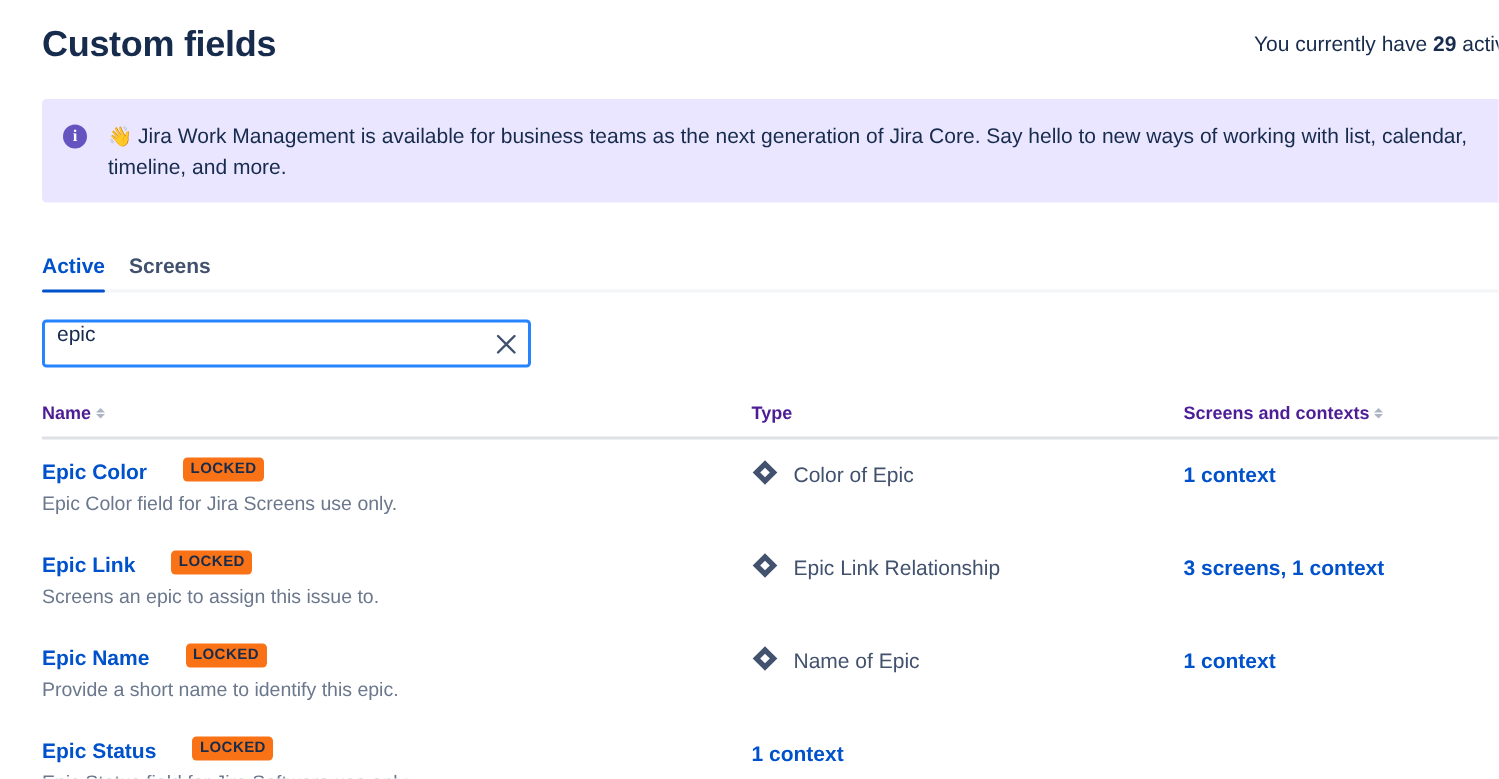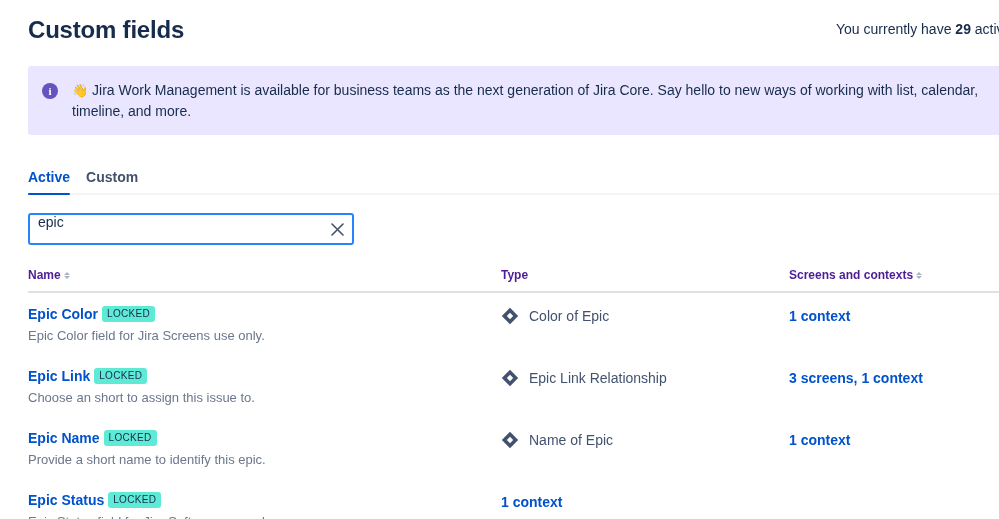--- a/index.html
+++ b/index.html
@@ -218,54 +218,53 @@
     padding-top: 12px;
     padding-bottom: 10px;
     min-height: 55px;
   }
   .cell-name { width: 473px; flex: 0 0 473px; }
   .cell-type { width: 288px; flex: 0 0 288px; padding-top: 1px; }
   .cell-screens { flex: 1 1 auto; padding-top: 1px; }
 
   .name-line {
     display: flex;
-    align-items: center;
-    gap: 4px;
+    align-items: flex-start;
+    gap: 24px;
     height: 18px;
   }
   .field-link {
     font-size: 14px;
     line-height: 18px;
     color: #0052CC;
     font-weight: 600;
     text-decoration: none;
     cursor: pointer;
   }
   .badge-locked {
     display: inline-block;
-    background: #5eead4;
+    background: #f97316;
     color: #172B4D;
     font-size: 10px;
-    font-weight: 400;
+    font-weight: 700;
     letter-spacing: 0.3px;
     line-height: 14px;
     padding: 1px 5px 1px 5px;
     border-radius: 3px;
     text-transform: uppercase;
   }
   .field-desc {
     margin-top: 4px;
     font-size: 13px;
     line-height: 18px;
     color: #6B778C;
   }
 
   .type-line {
     display: flex;
-    align-items: center;
     gap: 10px;
     font-size: 14px;
     line-height: 20px;
     color: #42526E;
   }
   .diamond-icon { flex: 0 0 auto; display: block; }
 
   .ctx-link {
     font-size: 14px;
     line-height: 20px;
@@ -288,21 +287,21 @@
 
   <div class="banner">
     <div class="banner-icon">i</div>
     <div class="banner-text"><span class="wave">👋</span>
       <span>Jira Work Management is available for business teams as the next generation of Jira Core. Say hello to new ways of working with list, calendar, timeline, and more.</span>
     </div>
   </div>
 
   <div class="tabs">
     <button class="tab active">Active</button>
-    <button class="tab">Custom</button>
+    <button class="tab">Screens</button>
   </div>
 
   <div class="search-wrap">
     <input class="search-input" type="text" value="epic" style="">
     <button class="search-clear">
       <svg width="13" height="13" viewBox="0 0 13 13" aria-hidden="true">
         <path d="M1 1 L12 12 M12 1 L1 12" stroke="#42526E" stroke-width="1.6" stroke-linecap="round" fill="none"></path>
       </svg>
     </button>
   </div>
@@ -350,21 +349,21 @@
         <a class="ctx-link">1 context</a>
       </div>
     </div>
 
     <div class="row">
       <div class="cell-name">
         <div class="name-line">
           <a class="field-link">Epic Link</a>
           <span class="badge-locked">LOCKED</span>
         </div>
-        <div class="field-desc">Choose an short to assign this issue to.</div>
+        <div class="field-desc">Screens an epic to assign this issue to.</div>
       </div>
       <div class="cell-type">
         <div class="type-line">
           <svg class="diamond-icon" width="18" height="18" viewBox="0 0 18 18" aria-hidden="true">
             <path d="M9 0.8 L17.2 9 L9 17.2 L0.8 9 Z" fill="#42526E"></path>
             <path d="M9 5.8 L12.2 9 L9 12.2 L5.8 9 Z" fill="#ffffff"></path>
           </svg>
           <span>Epic Link Relationship</span>
         </div>
       </div>

